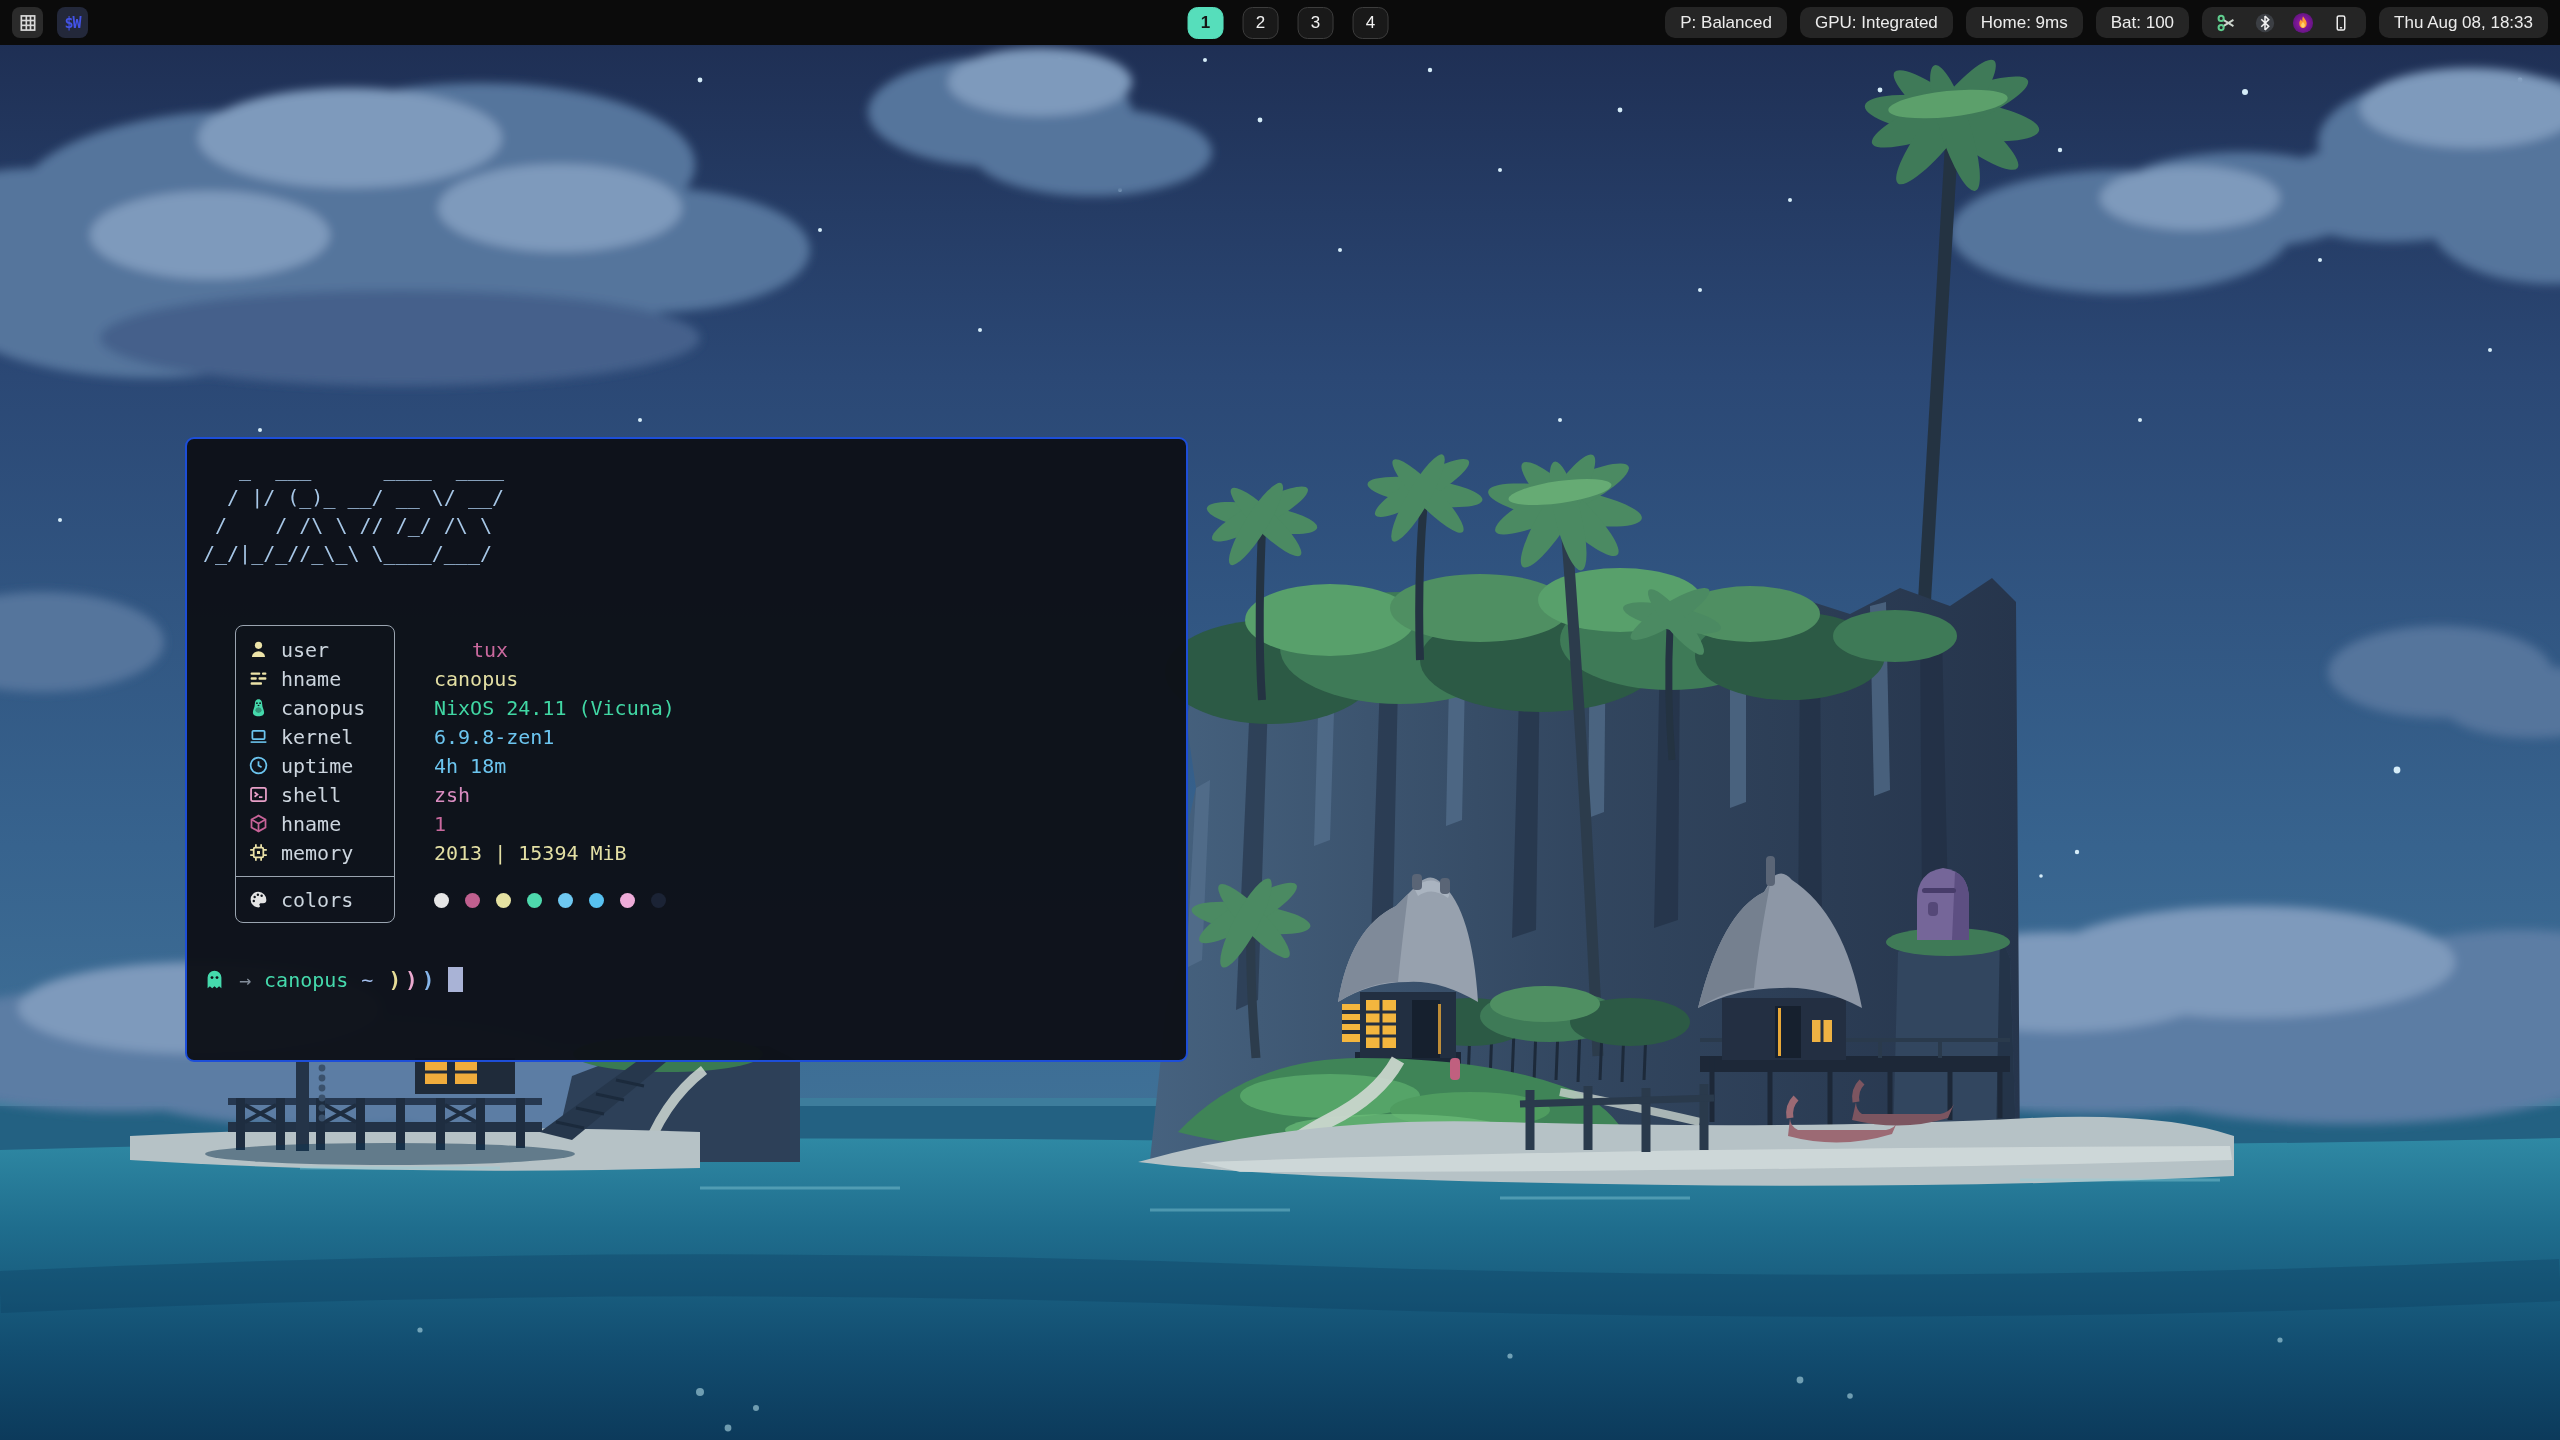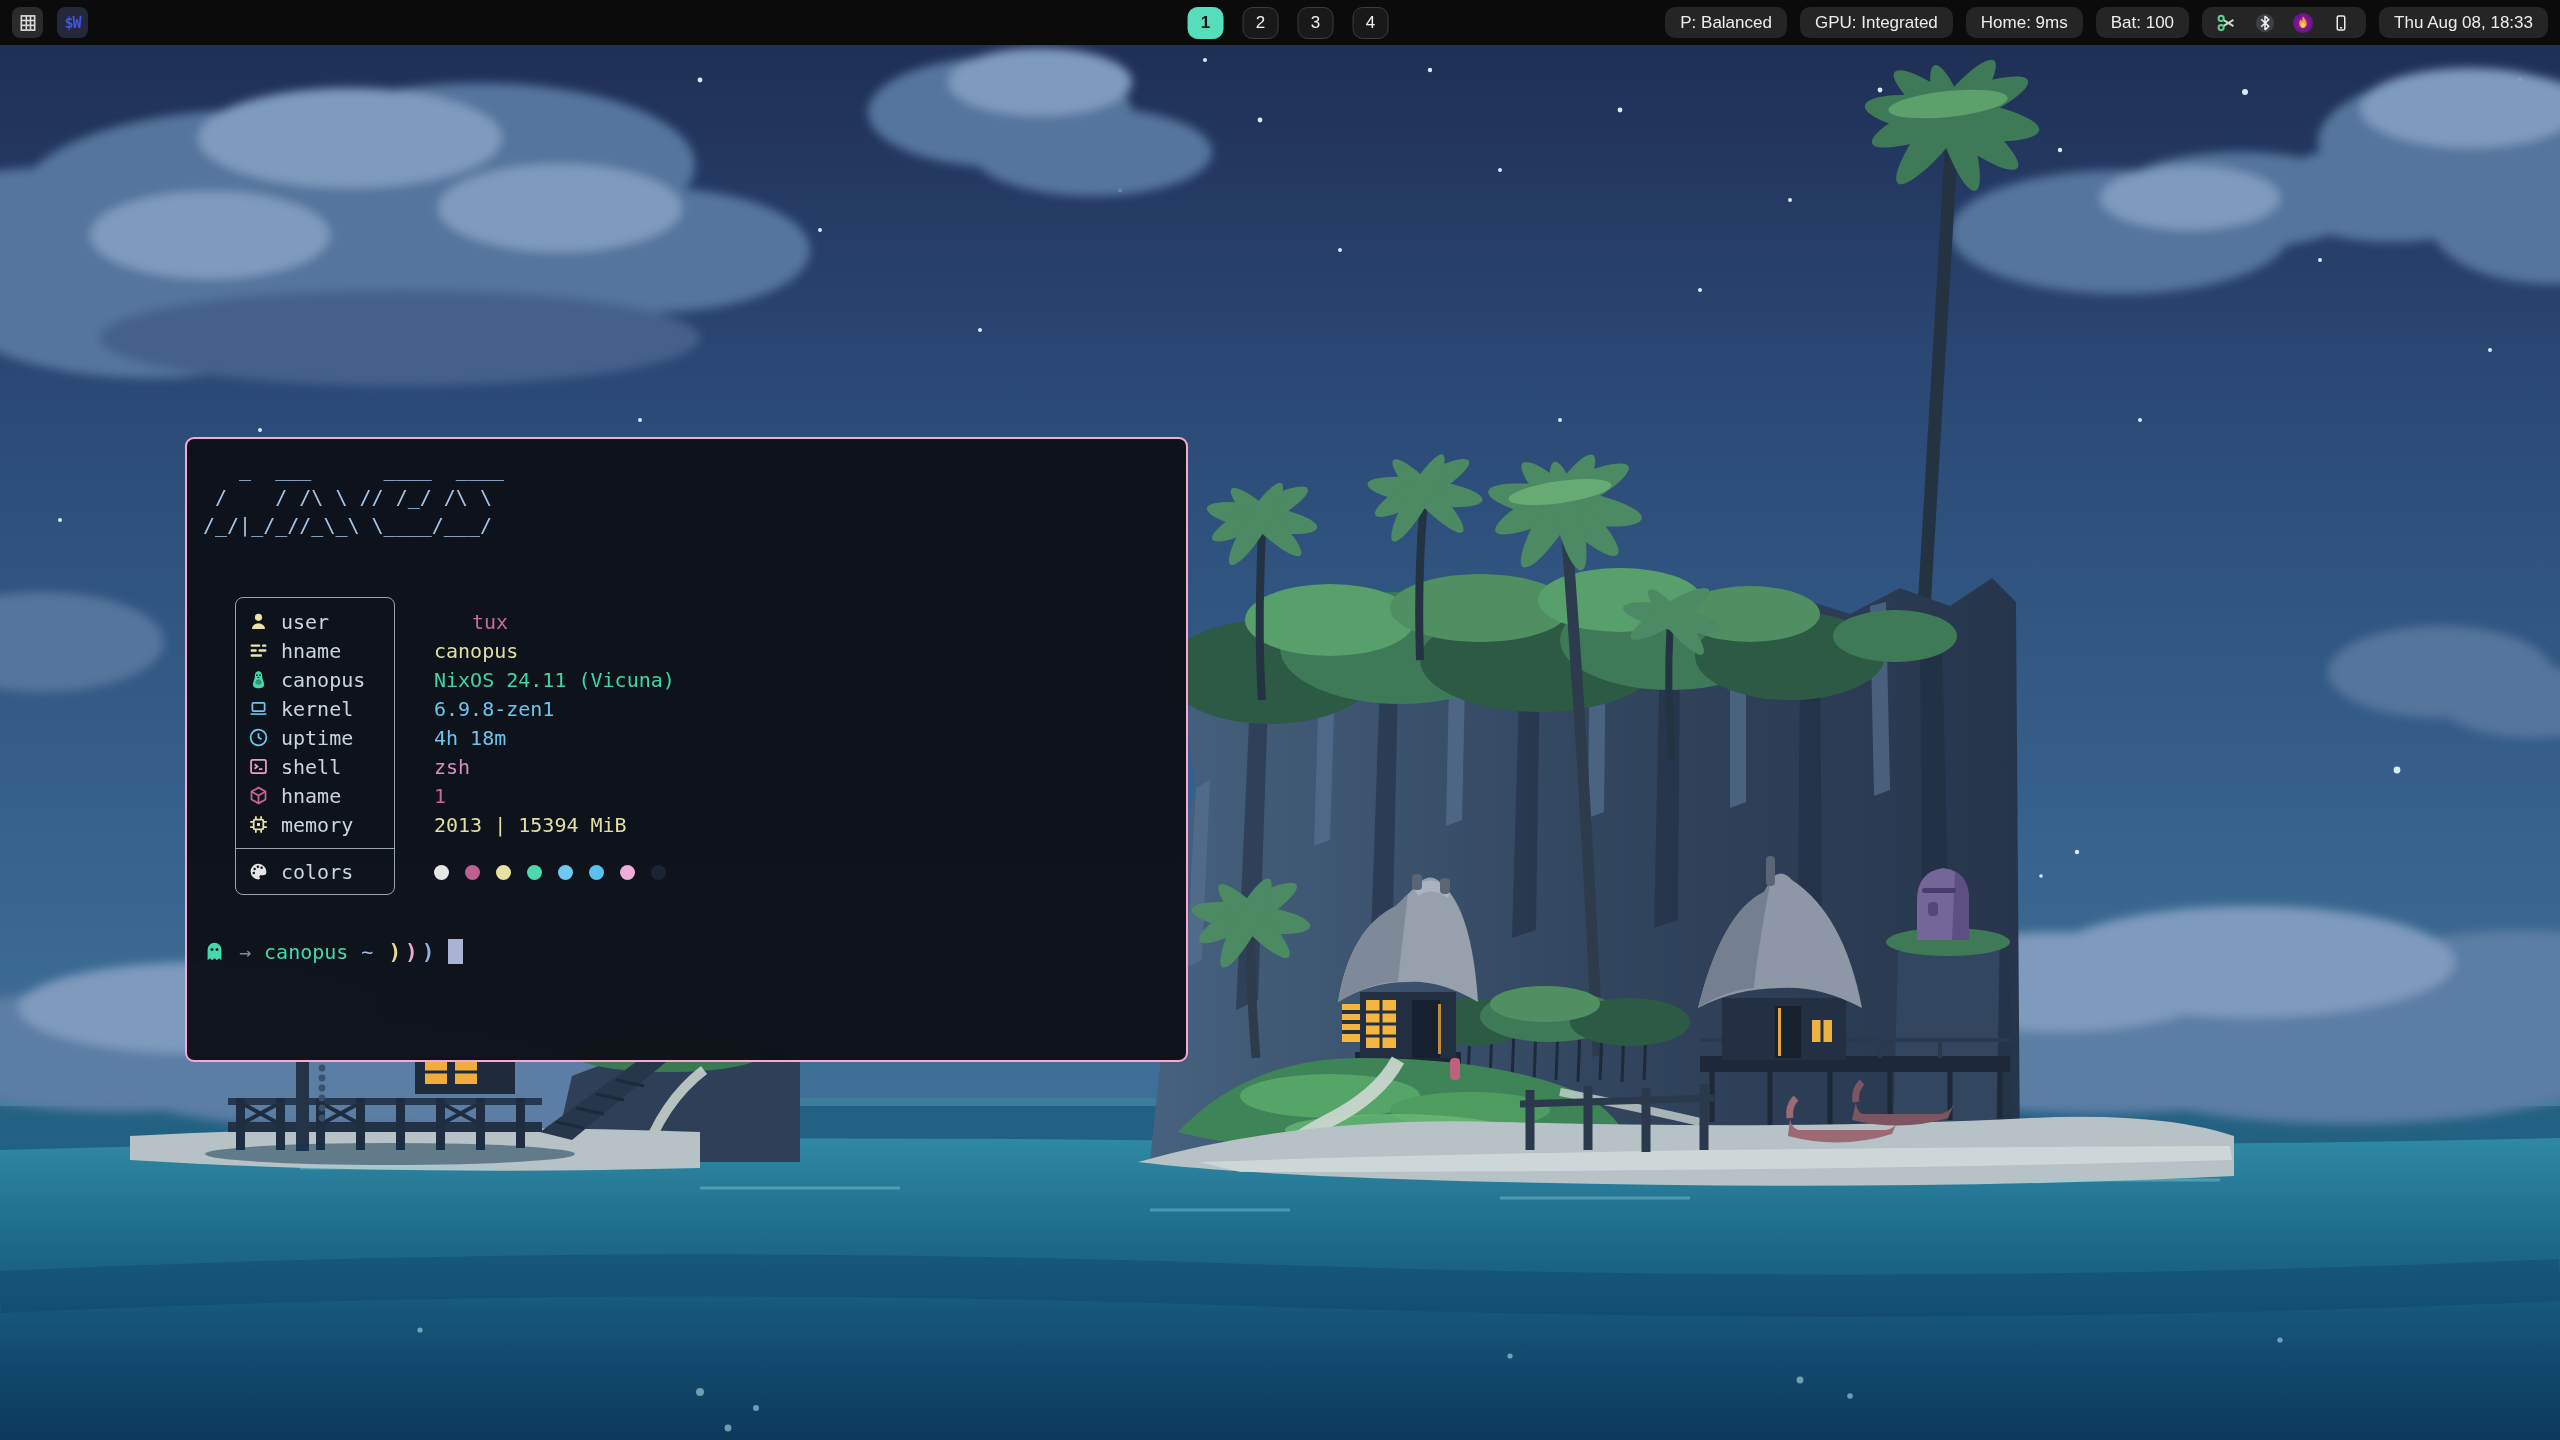--- a/index.html
+++ b/index.html
@@ -17,21 +17,21 @@
   .wlabel { font-family:"DejaVu Sans Mono",monospace; font-weight:bold; font-size:15px; color:#4353e6; letter-spacing:-1px; }
   .bar-center { position:absolute; left:50%; top:0; height:45px; transform:translateX(-46%); display:flex; align-items:center; gap:19px; }
   .ws { min-width:36px; height:32px; padding:0 10px; border-radius:10px; background:#191919; border:1px solid #3d3d3d; color:#f2f2f2; font-size:17px; display:flex; align-items:center; justify-content:center; cursor:pointer; }
   .ws.active { background:#56debb; border-color:#56debb; color:#161616; font-weight:bold; }
   .bar-right { margin-left:auto; display:flex; align-items:flex-start; gap:13px; padding-right:12px; }
   .pill { height:31px; border-radius:10px; background:#252525; color:#ececec; font-size:17px; display:flex; align-items:center; padding:0 15px; white-space:nowrap; }
   .tray { gap:16px; padding:0 14px; }
   .tray .ticon { width:22px; height:22px; display:flex; align-items:center; justify-content:center; cursor:pointer; }
 
   
-  .terminal { position:absolute; left:185px; top:437px; width:1003px; height:625px; background:rgba(13,17,24,0.97); border:2px solid #f9a8d4; border-radius:9px; z-index:20; font-family:"DejaVu Sans Mono",monospace; font-size:20px; color:#c8d2dc; padding:16px 14px; }
+  .terminal { position:absolute; left:185px; top:437px; width:1003px; height:625px; background:rgba(13,17,24,0.97); border:2px solid #1d4ed8; border-radius:9px; z-index:20; font-family:"DejaVu Sans Mono",monospace; font-size:20px; color:#c8d2dc; padding:16px 14px; }
   .art { margin-left:2px; }
   .art-line { white-space:pre; line-height:28px; font-size:20px; color:#a7c7e7; }
   .fetch { display:flex; margin-top:58px; margin-left:34px;gap:16px; }
   .keybox { border:1px solid #9aa4b0; border-radius:8px; width:160px; flex:0 0 auto; }
   .keybox .sec1 { padding:9px 0 9px 11px; }
   .krow { height:29px; display:flex; align-items:center; gap:12px; }
   .kicon { width:22px; height:22px; flex:0 0 auto; display:flex; align-items:center; justify-content:center; }
   .kicon svg { width:21px; height:21px; }
   .klabel { font-size:20px; color:#ccd5de; }
   .keybox .sec2 { border-top:1px solid #9aa4b0; height:46px; display:flex; align-items:center; gap:12px; padding-left:11px; }
@@ -524,20 +524,21 @@
     </div>
     <div class="pill">
         <span>Thu Aug 08, 18:33</span>
       </div>
   </div>
 </div>
 
 <div class="terminal">
   <div class="art">
     <div class="art-line">   _  ___      ____  ____</div>
+    <div class="art-line">  / |/ (_)_ __/ __ \/ __/</div>
     <div class="art-line"> /    / /\ \ // /_/ /\ \</div>
     <div class="art-line">/_/|_/_//_\_\ \____/___/</div>
   </div>
 
   <div class="fetch">
     <div class="keybox">
       <div class="sec1">
         <div class="krow">
           <span class="kicon" style="color: rgb(236, 227, 168);">
             <svg viewBox="0 0 24 24" fill="currentColor">

